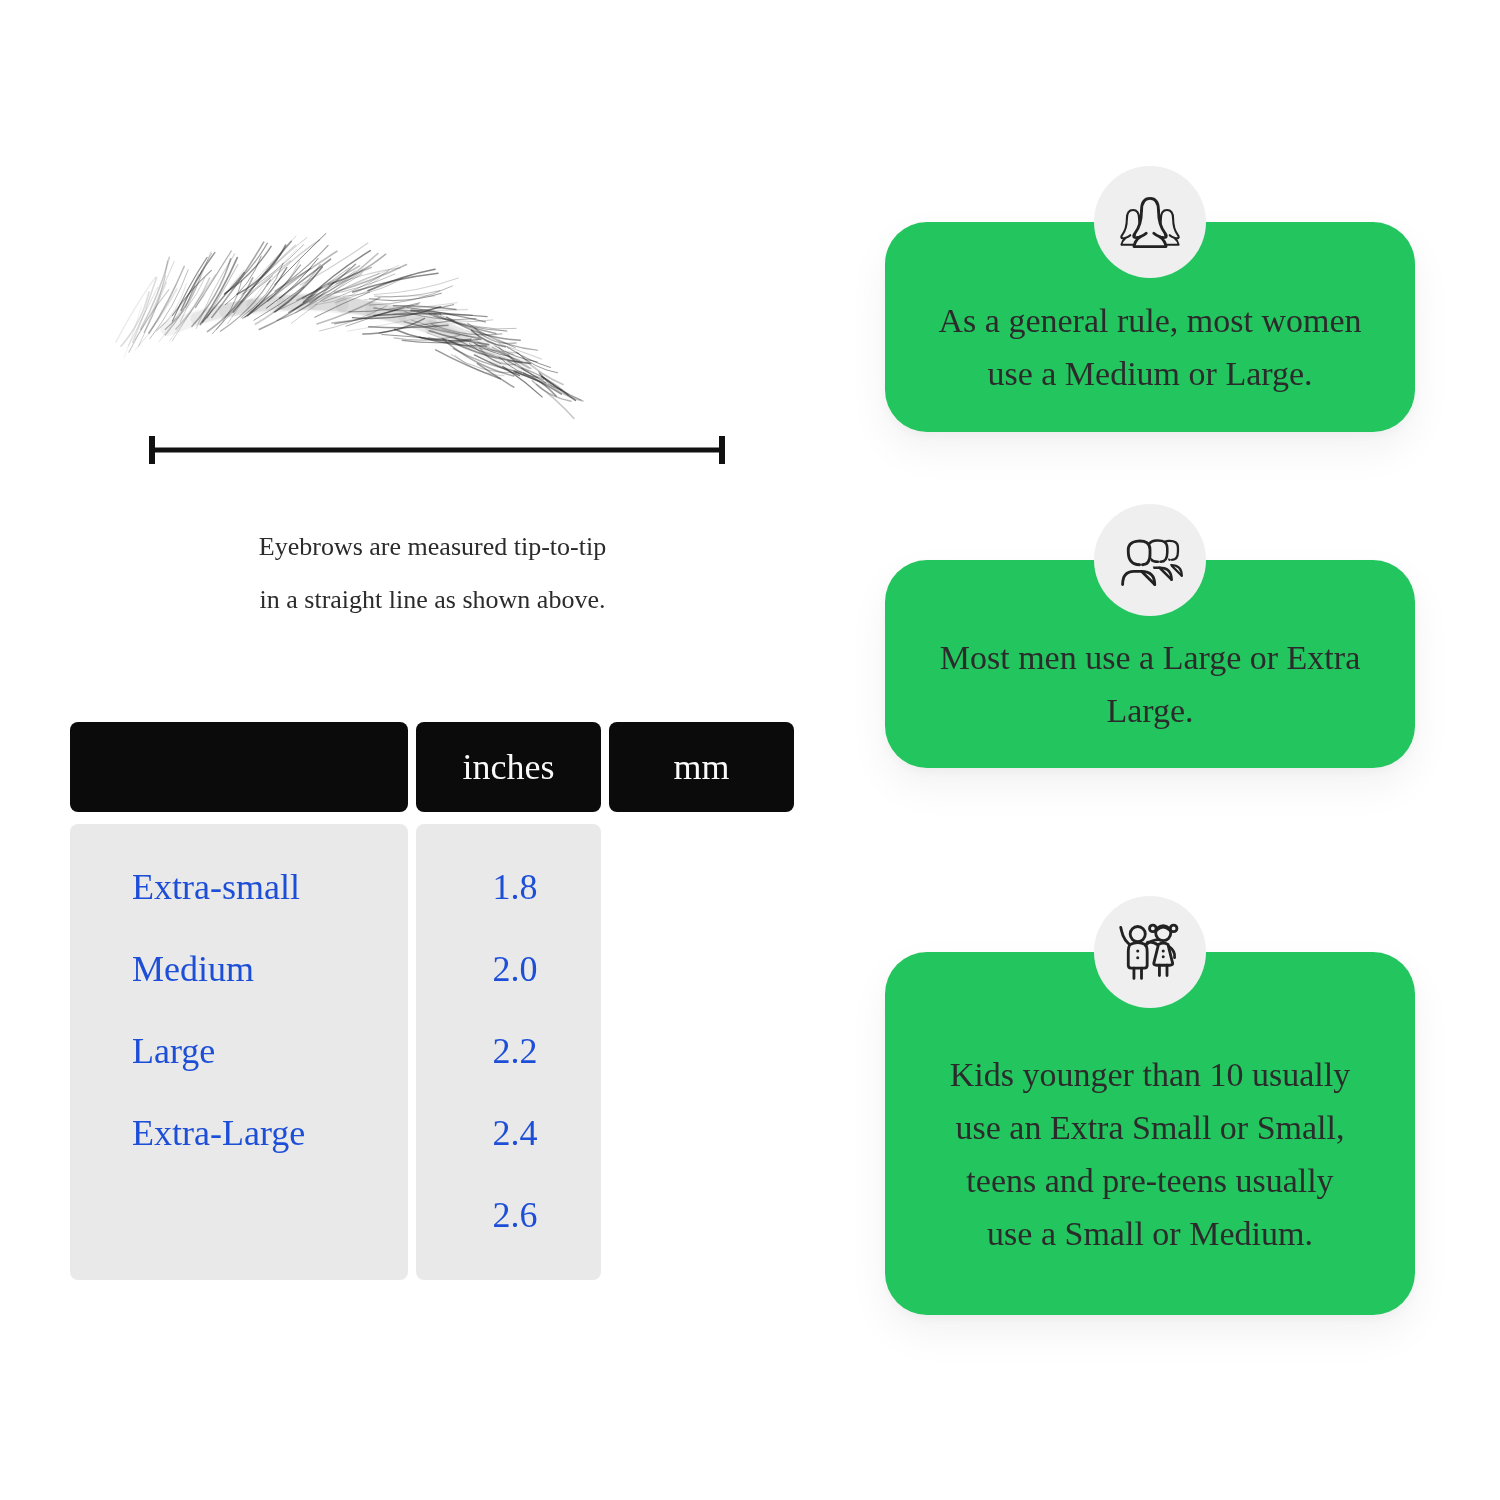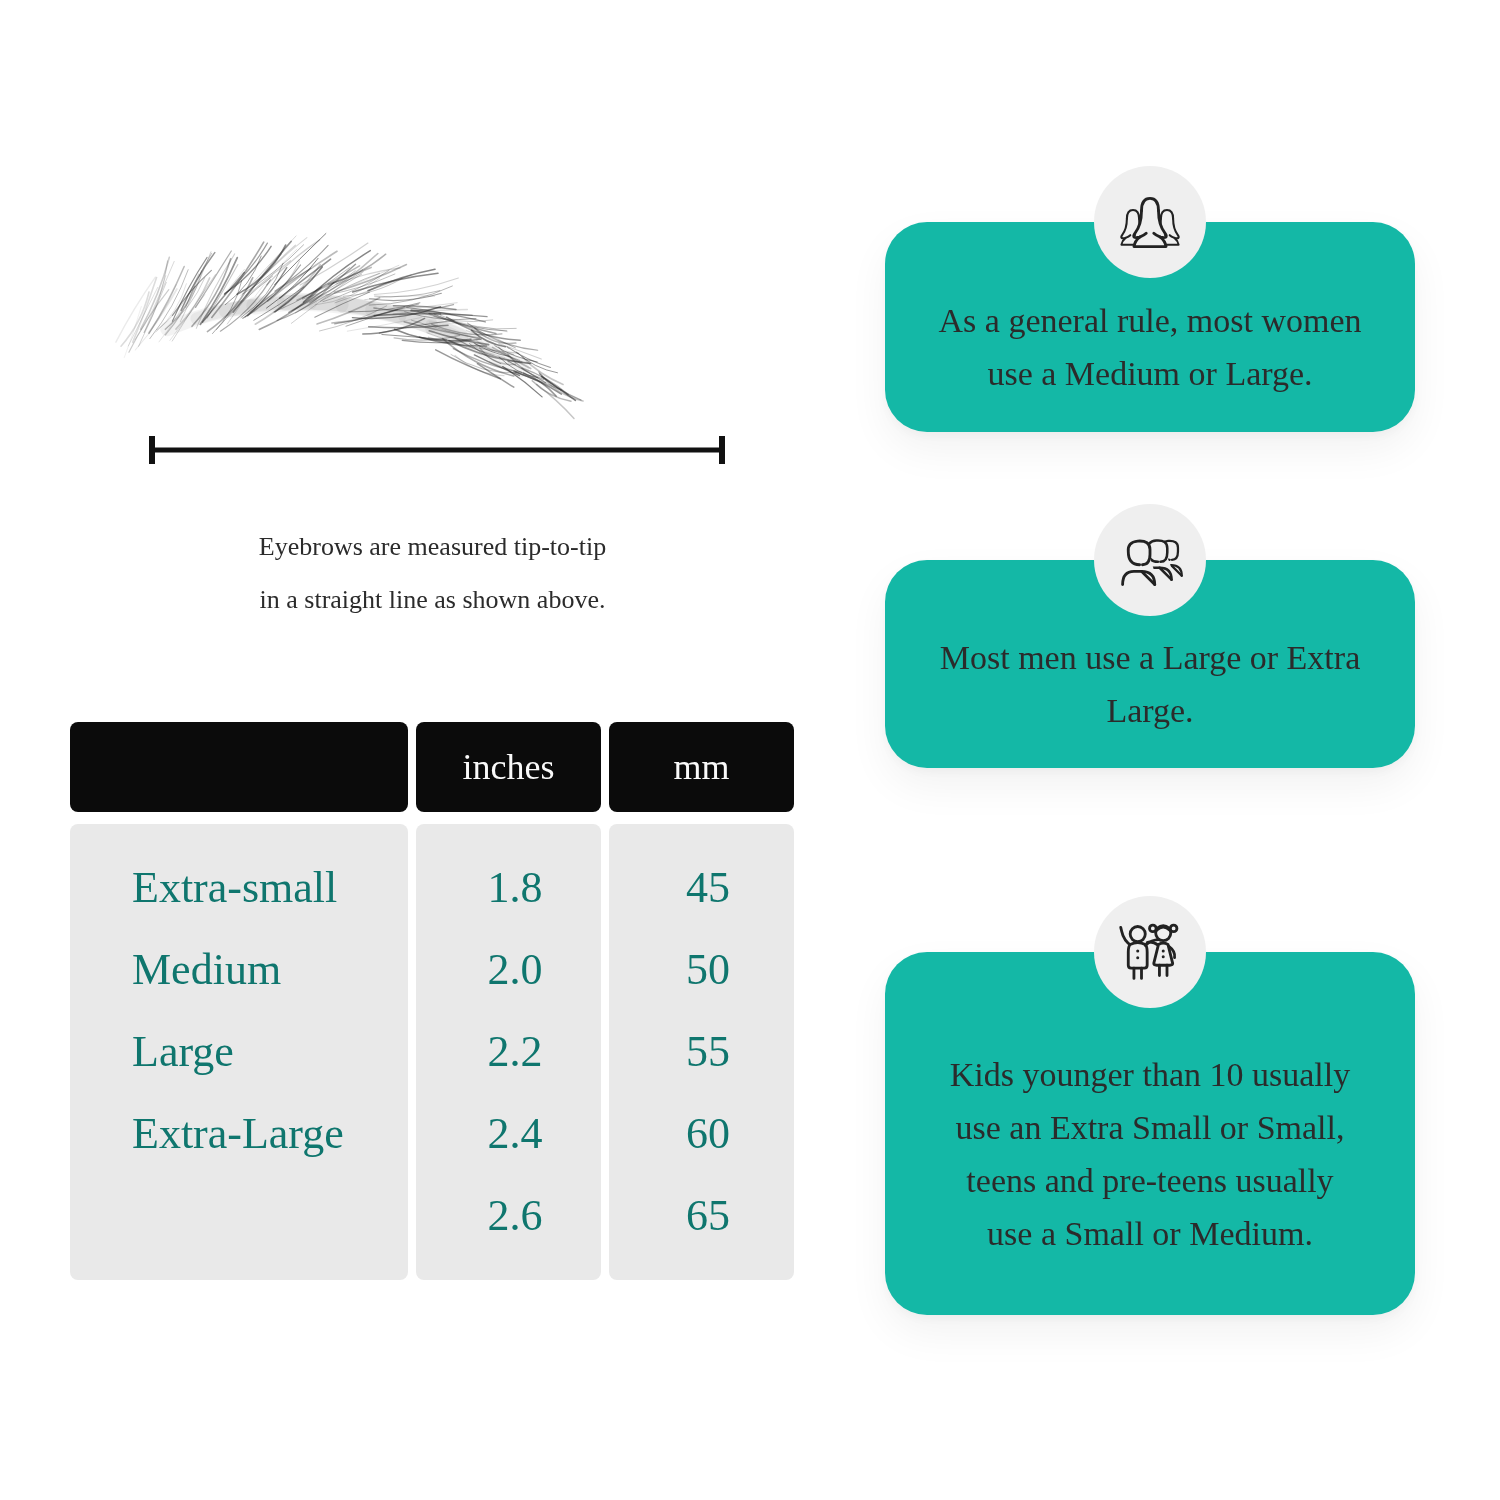--- a/index.html
+++ b/index.html
@@ -23,28 +23,28 @@
   .thead{display:flex;gap:8px;height:90px;}
   .th{
     background:#0b0b0b;border-radius:8px;color:#fafafa;font-size:36px;
     display:flex;align-items:center;justify-content:center;
   }
   .w-name{width:338px;}
   .w-val{width:185px;}
   .tbody{display:flex;gap:8px;margin-top:12px;}
   .tcol{background:#e9e9e9;border-radius:8px;padding:22px 0 24px 0;}
   .cell{
-    height:82px;display:flex;align-items:center;font-size:44px;color:#0f766e;
+    height:82px;display:flex;align-items:center;font-size:36px;color:#1d4ed8;
   }
   .tcol.name .cell{padding-left:62px;justify-content:flex-start;}
   .tcol.val .cell{justify-content:center;padding-left:13px;}
 
   
   .card{
-    position:absolute;left:885px;width:530px;background:#14b8a6;border-radius:42px;
+    position:absolute;left:885px;width:530px;background:#22c55e;border-radius:42px;
     box-shadow:0 18px 42px rgba(0,0,0,0.055), 0 4px 10px rgba(0,0,0,0.03);
     display:flex;align-items:center;justify-content:center;
     padding:70px 30px 30px 30px;box-sizing:border-box;
   }
   .card-1{top:222px;height:210px;}
   .card-2{top:560px;height:208px;}
   .card-3{top:952px;height:363px;}
   .icon-circle{
     position:absolute;left:50%;transform:translate(-50%,-50%);top:0;
     width:112px;height:112px;border-radius:50%;background:#efefef;
@@ -283,27 +283,20 @@
         <div class="cell">Large</div>
         <div class="cell">Extra-Large</div>
       </div>
       <div class="tcol val w-val">
         <div class="cell">1.8</div>
         <div class="cell">2.0</div>
         <div class="cell">2.2</div>
         <div class="cell">2.4</div>
         <div class="cell">2.6</div>
       </div>
-      <div class="tcol val w-val">
-        <div class="cell">45</div>
-        <div class="cell">50</div>
-        <div class="cell">55</div>
-        <div class="cell">60</div>
-        <div class="cell">65</div>
-      </div>
     </div>
   </div>
 
   <article class="card card-1">
     <div class="icon-circle">
       <svg viewBox="-36 -36 72 72">
         <defs>
           <g id="woman">
             <path class="fillbg" d="M -15 45 Q -9 32 -9 18 Q -9 5 0 5 Q 9 5 9 18 Q 9 32 15 45 L 17 57 L -17 57 Z"></path>
             <path class="st" d="M -9 19 Q -9 6 0 6 Q 9 6 9 19"></path>

